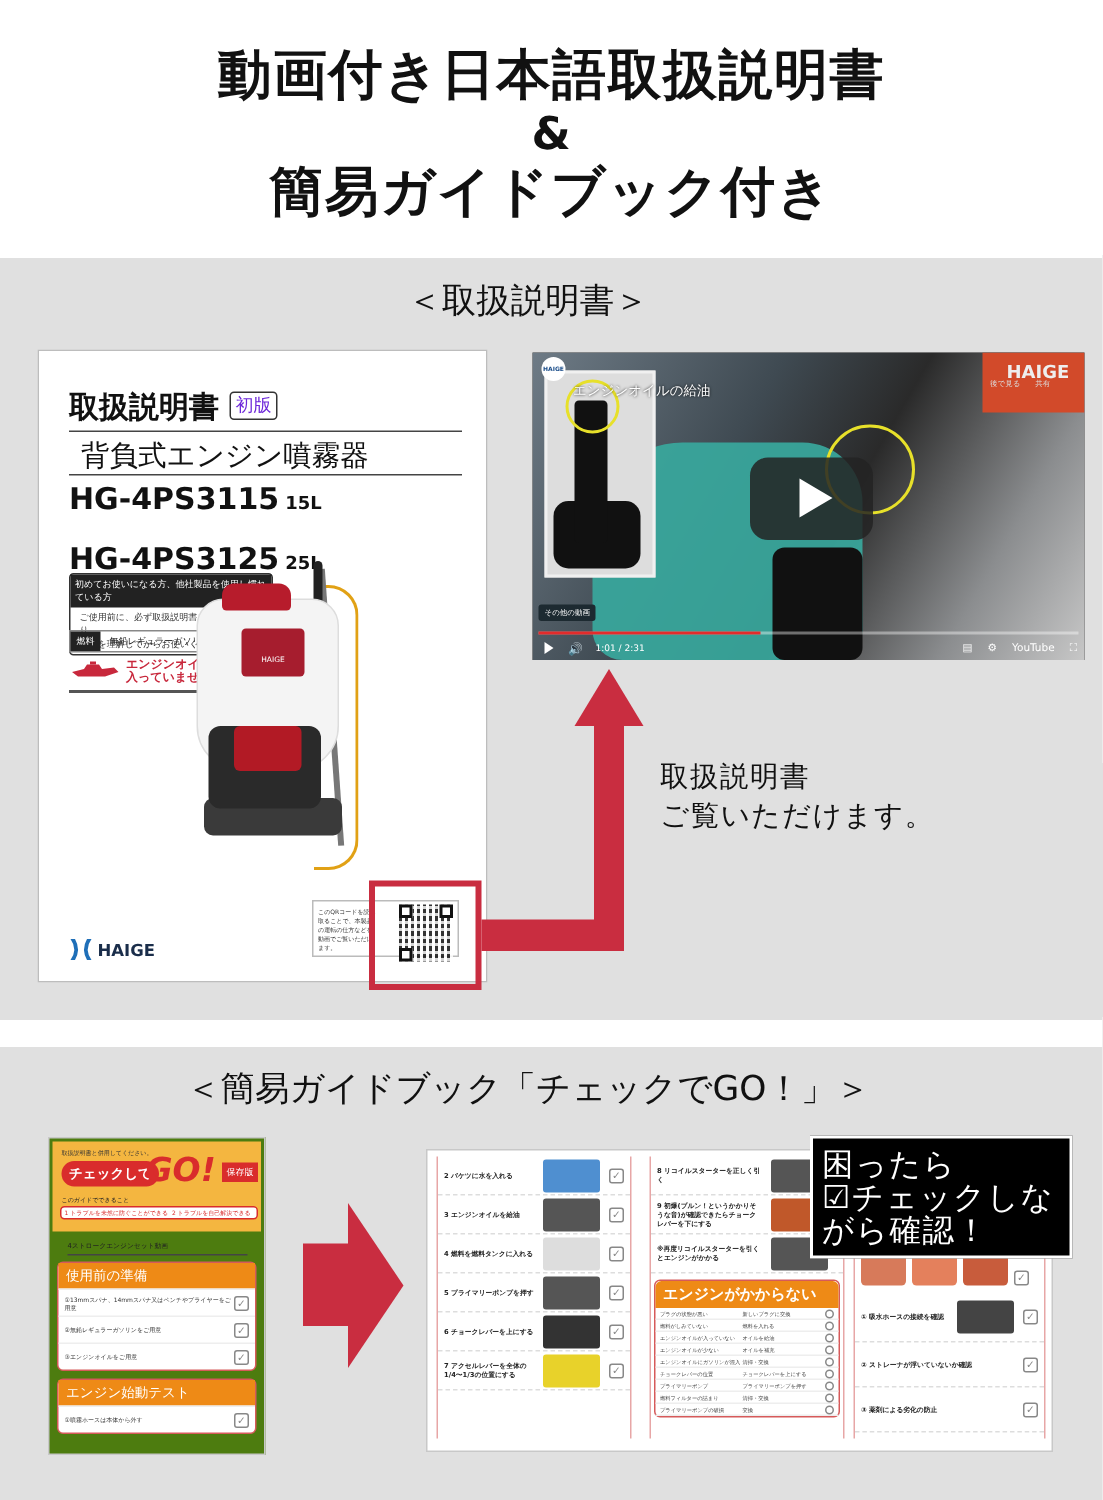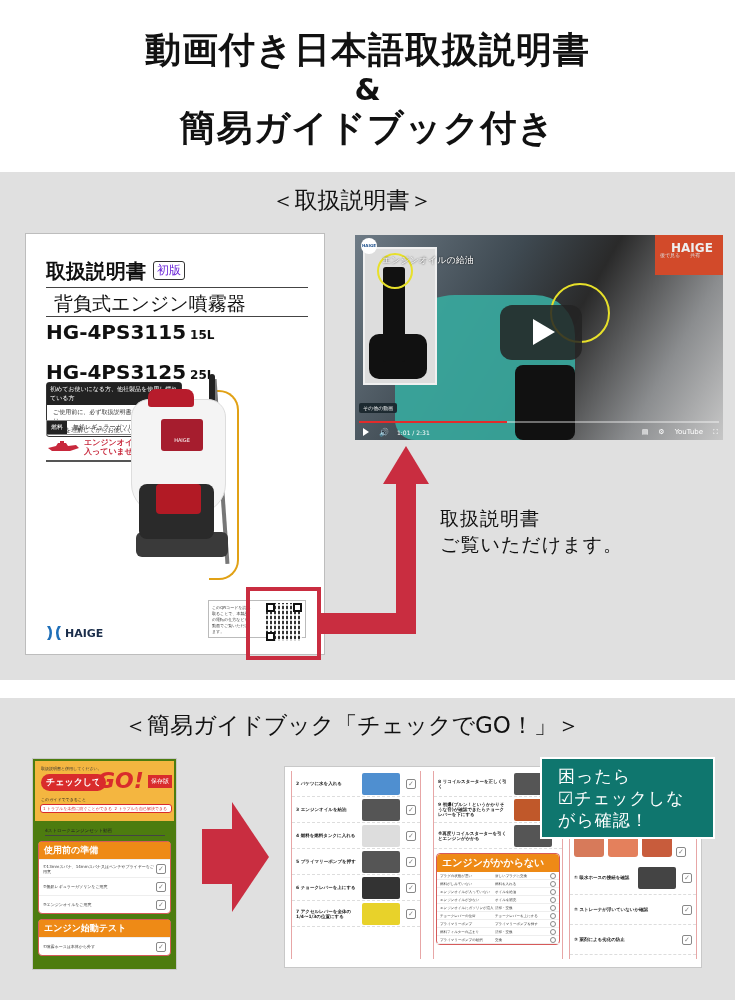--- a/index.html
+++ b/index.html
@@ -92,40 +92,40 @@
   .guide-cover { left: 32px; top: 758px; width: 145px; height: 212px; background: #4d7c0f; border: 1px solid #c8c8c8; }
   .gc-top { left: 2px; top: 2px; width: 139px; height: 60px; background: #f4b640; }
   .gc-pre { left: 6px; top: 5px; font-size: 4px; color: #333; }
   .gc-brand { left: 6px; top: 13px; background: #d92c2c; color: #fff; font-size: 9px; font-weight: bold; padding: 2px 5px; border-radius: 10px; }
   .gc-go { left: 62px; top: 7px; font-size: 22px; font-weight: bold; color: #d92c2c; font-style: italic; }
   .gc-save { left: 113px; top: 14px; background: #d92c2c; color: #fff; font-size: 6px; padding: 2px 3px; }
   .gc-can { left: 6px; top: 36px; font-size: 4px; color: #222; }
   .gc-pill-row { left: 5px; top: 43px; width: 132px; height: 9px; border: 1px solid #d92c2c; background: #fff; border-radius: 3px; font-size: 4px; color: #d92c2c; padding-left: 2px; line-height: 8px; }
   .gc-sub { left: 12px; top: 69px; width: 120px; border-bottom: 1px solid #444; font-size: 4.5px; color: #222; padding-bottom: 2px; }
   .gc-box { left: 5px; width: 133px; border: 1px solid #d65a5a; border-radius: 4px; background: #fff; }
-  .gc-box-head { background: #ee8a16; color: #fff; font-size: 9px; font-weight: bold; padding: 2px 5px; }
+  .gc-box-head { background: #ee8a16; color: #fff; font-size: 9px; font-weight: normal; padding: 2px 5px; }
   .gc-row { display: flex; height: 18px; border-top: 1px solid #eee; align-items: center; padding: 0 4px; font-size: 4px; color: #333; }
   .gc-row .t { flex: 1; }
   .chk { width: 10px; height: 10px; border: 1px solid #888; border-radius: 2px; font-size: 7px; color: #888; text-align: center; line-height: 9px; }
 
   .big-arrow-body { left: 202px; top: 829px; width: 30px; height: 55px; }
   .big-arrow-head { left: 232px; top: 802px; width: 0; height: 0; border-top: 55px solid transparent; border-bottom: 55px solid transparent; border-left: 37px solid #c92d40; }
 
   .guide-spread { left: 284px; top: 766px; width: 418px; height: 202px; background: #fff; border: 1px solid #c8c8c8; }
   .gs-page { top: 4px; height: 188px; border-left: 1px solid #e7a6a6; border-right: 1px solid #e7a6a6; }
   .gs-step { position: relative; display: flex; height: 26px; border-bottom: 1px dashed #ddd; align-items: center; padding: 0 4px; }
   .gs-step .txt { flex: 1; font-size: 4.5px; font-weight: bold; color: #222; }
   .gs-step .img { width: 38px; height: 22px; background: #555; margin: 0 6px; border-radius: 2px; }
   .gs-red-head { background: #ee8a16; color: #fff; font-size: 10px; font-weight: bold; padding: 2px 5px; border-radius: 4px 4px 0 0; }
   .gs-table-row { height: 8px; border-bottom: 1px solid #eee; font-size: 3.5px; color: #444; display: flex; align-items: center; padding: 0 3px; }
   .gs-table-row .c1 { width: 55px; }
   .gs-table-row .c2 { flex: 1; }
   .gs-table-row .chk { width: 6px; height: 6px; border-radius: 50%; font-size: 0; }
 
-  .callout { left: 540px; top: 757px; width: 175px; height: 82px; background: #0f766e; border: 2px solid #fff; color: #fff; font-size: 17px; line-height: 22px; padding: 6px 0 0 16px; letter-spacing: 1px; }
+  .callout { left: 540px; top: 757px; width: 175px; height: 82px; background: #000000; border: 2px solid #fff; color: #fff; font-size: 21px; line-height: 22px; padding: 6px 0 0 6px; letter-spacing: 1px; }
 </style>
 </head>
 <body>
 
 <div class="abs hero-title hero-l1">動画付き日本語取扱説明書</div>
 <div class="abs hero-title hero-l2">&amp;</div>
 <div class="abs hero-title hero-l3">簡易ガイドブック付き</div>
 
 <div class="abs panel panel-1"></div>
 <div class="abs section-heading" style="top:185px;">＜取扱説明書＞</div>

